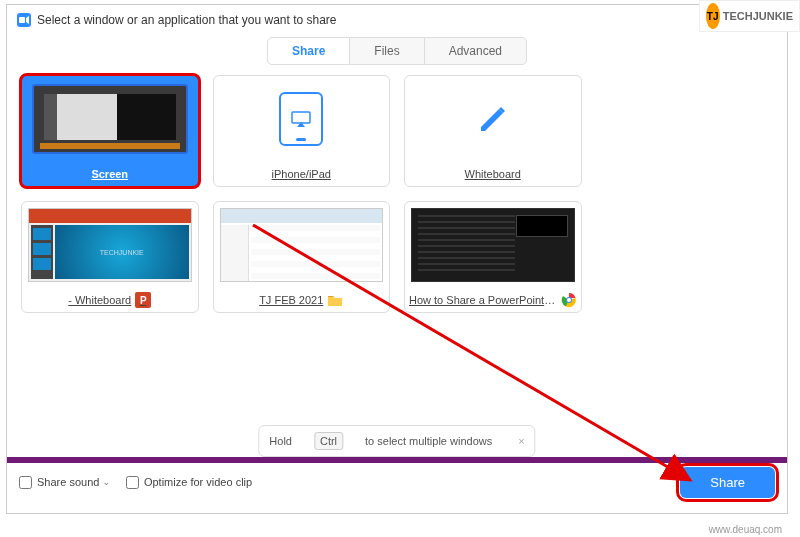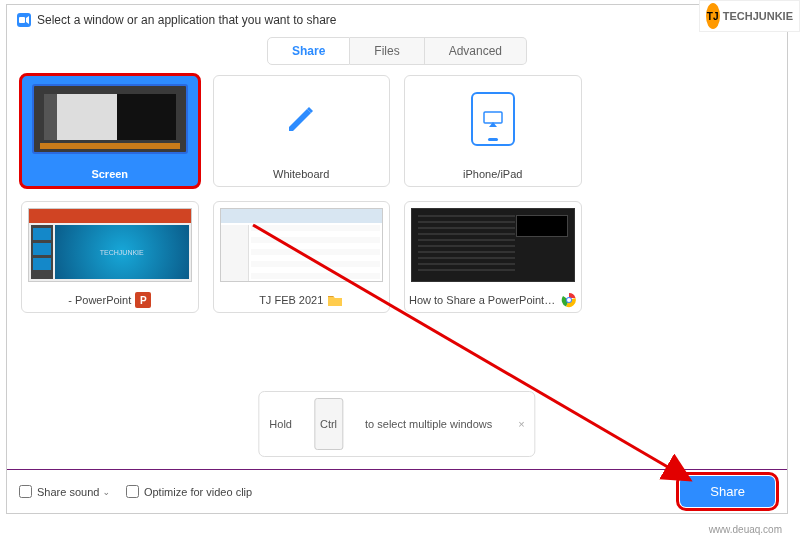--- a/index.html
+++ b/index.html
@@ -137,20 +137,21 @@
     display: flex;
     align-items: center;
     justify-content: center;
     font-size: 11px;
     color: #444;
     gap: 4px;
     padding: 0 4px;
     white-space: nowrap;
     overflow: hidden;
     text-overflow: ellipsis;
+    text-decoration: underline;
   }
   .tile .label .app-icon {
     width: 16px; height: 16px;
     flex-shrink: 0;
   }
 
   
   .tile.screen-tile {
     background: #2D8CFF;
     border-color: #2D8CFF;
@@ -260,32 +261,32 @@
     font-size: 11px;
     color: #555;
     display: flex;
     align-items: center;
     gap: 22px;
     background:#fff;
   }
   .hint .key {
     border: 1px solid #ccc;
     border-radius: 3px;
-    padding: 19px 5px;
+    padding: 2px 5px;
     font-size: 11px;
     background: #f5f5f5;
   }
   .hint .x { color:#aaa; margin-left:4px; cursor:pointer; }
 
   
   .footer {
     position: absolute;
-    left: 0; right: 0; bottom: 0;
+    left: 0; right: 0; bottom: 12px;
     height: 44px;
-    border-top: 1px solid #701a75;
+    border-top: 6px solid #701a75;
     display: flex;
     align-items: center;
     padding: 0 12px;
     gap: 16px;
   }
   .chk {
     display: flex; align-items: center; gap: 5px;
     font-size: 11px; color: #444;
   }
   .chk input { width:13px;height:13px; }
@@ -349,58 +350,58 @@
 
     <div class="tile screen-tile">
       <div class="thumb">
         <div class="mock-screen"></div>
       </div>
       <div class="label">Screen</div>
     </div>
 
     <div class="tile">
       <div class="thumb">
+        <span class="ip-icon">
+          <svg width="20" height="16" viewBox="0 0 20 16">
+              <rect x="1" y="1" width="18" height="11" rx="1" fill="none" stroke="#2D8CFF" stroke-width="1.5"></rect>
+              <path d="M6 16 L10 11 L14 16 Z" fill="#2D8CFF"></path>
+            </svg>
+        </span>
+      </div>
+      <div class="label">iPhone/iPad</div>
+    </div>
+
+    <div class="tile">
+      <div class="thumb">
         <span class="wb-icon">
           <svg width="36" height="36" viewBox="0 0 36 36">
               <path d="M6 30 L10 30 L28 12 L24 8 L6 26 Z" fill="#2D8CFF"></path>
               <path d="M26 6 L30 10 L28 12 L24 8 Z" fill="#2D8CFF"></path>
             </svg>
         </span>
       </div>
       <div class="label">Whiteboard</div>
-    </div>
-
-    <div class="tile">
-      <div class="thumb">
-        <span class="ip-icon">
-          <svg width="20" height="16" viewBox="0 0 20 16">
-              <rect x="1" y="1" width="18" height="11" rx="1" fill="none" stroke="#2D8CFF" stroke-width="1.5"></rect>
-              <path d="M6 16 L10 11 L14 16 Z" fill="#2D8CFF"></path>
-            </svg>
-        </span>
-      </div>
-      <div class="label">iPhone/iPad</div>
     </div>
 
     <div></div>
 
     <div class="tile">
       <div class="thumb">
         <div class="mock-ppt">
           <div class="ribbon"></div>
           <div class="slides">
               <div></div>
               <div></div>
               <div></div>
             </div>
           <div class="main">TECHJUNKIE</div>
         </div>
       </div>
       <div class="label">
-        <span>- PowerPoint</span>
+        <span>- Whiteboard</span>
         <span class="app-icon pp-icon">P</span>
       </div>
     </div>
 
     <div class="tile">
       <div class="thumb">
         <div class="mock-explorer">
           <div class="top"></div>
             <div class="side"></div>
             <div class="list"></div>

